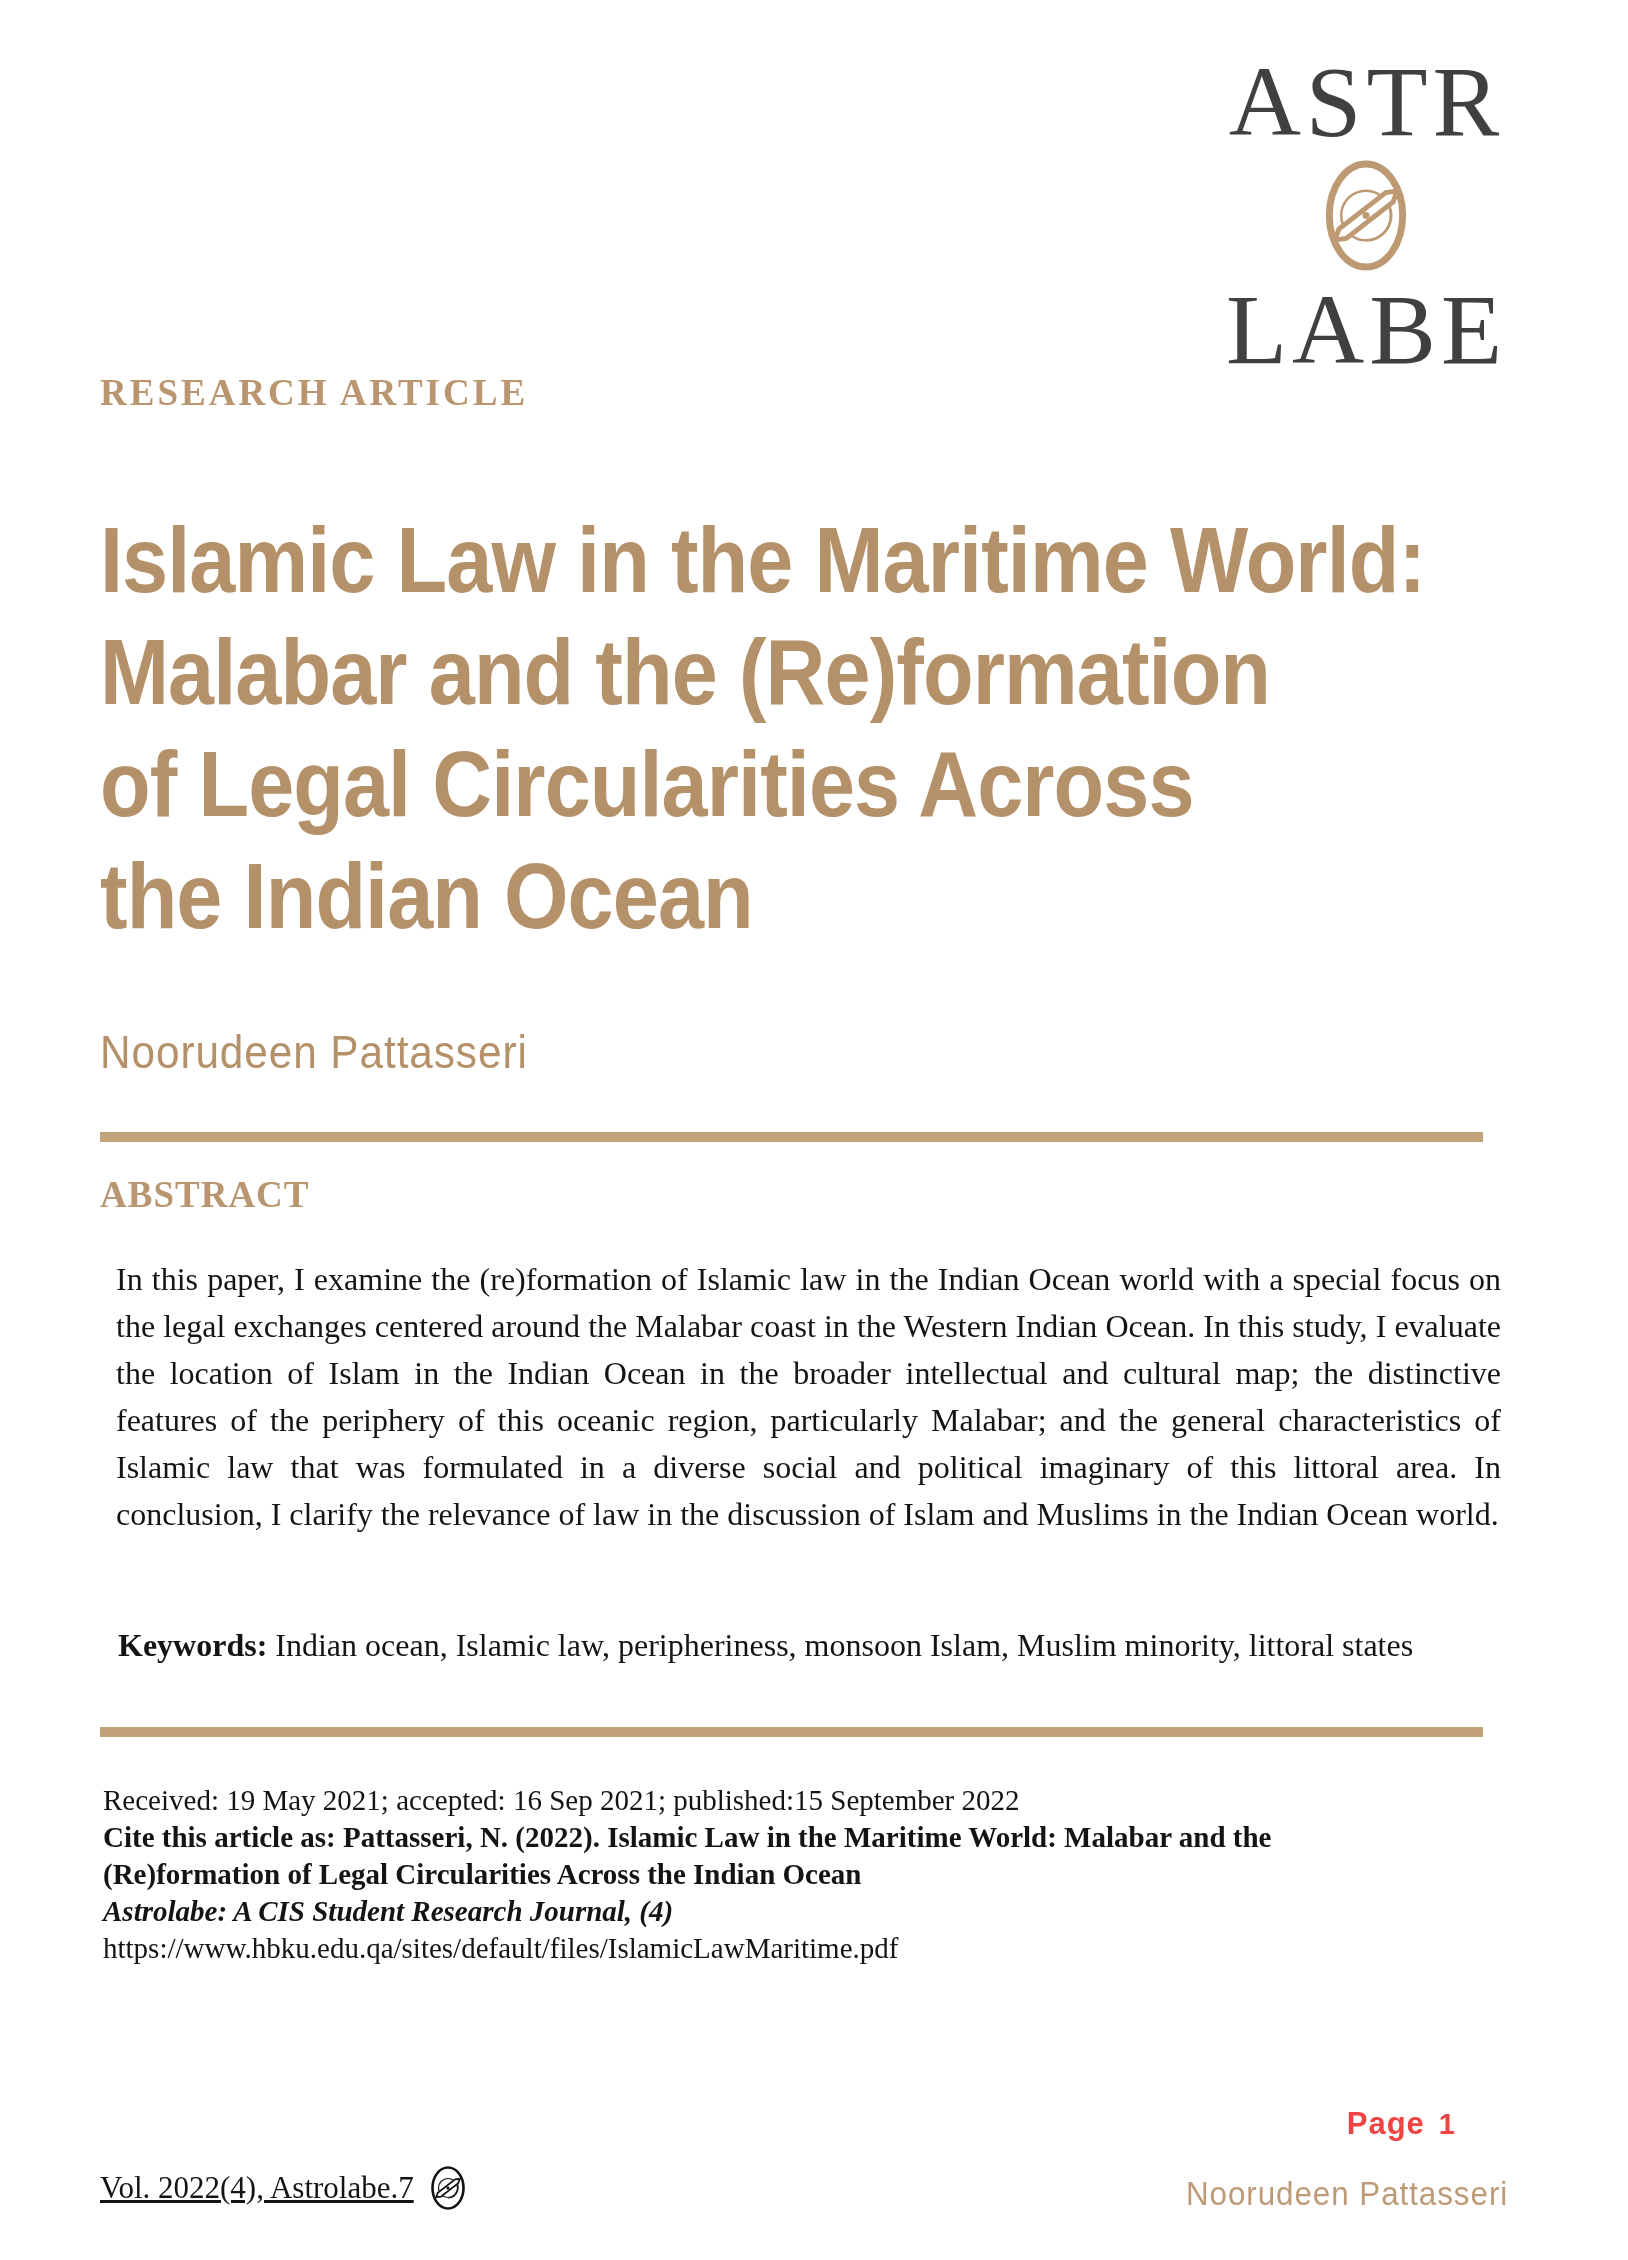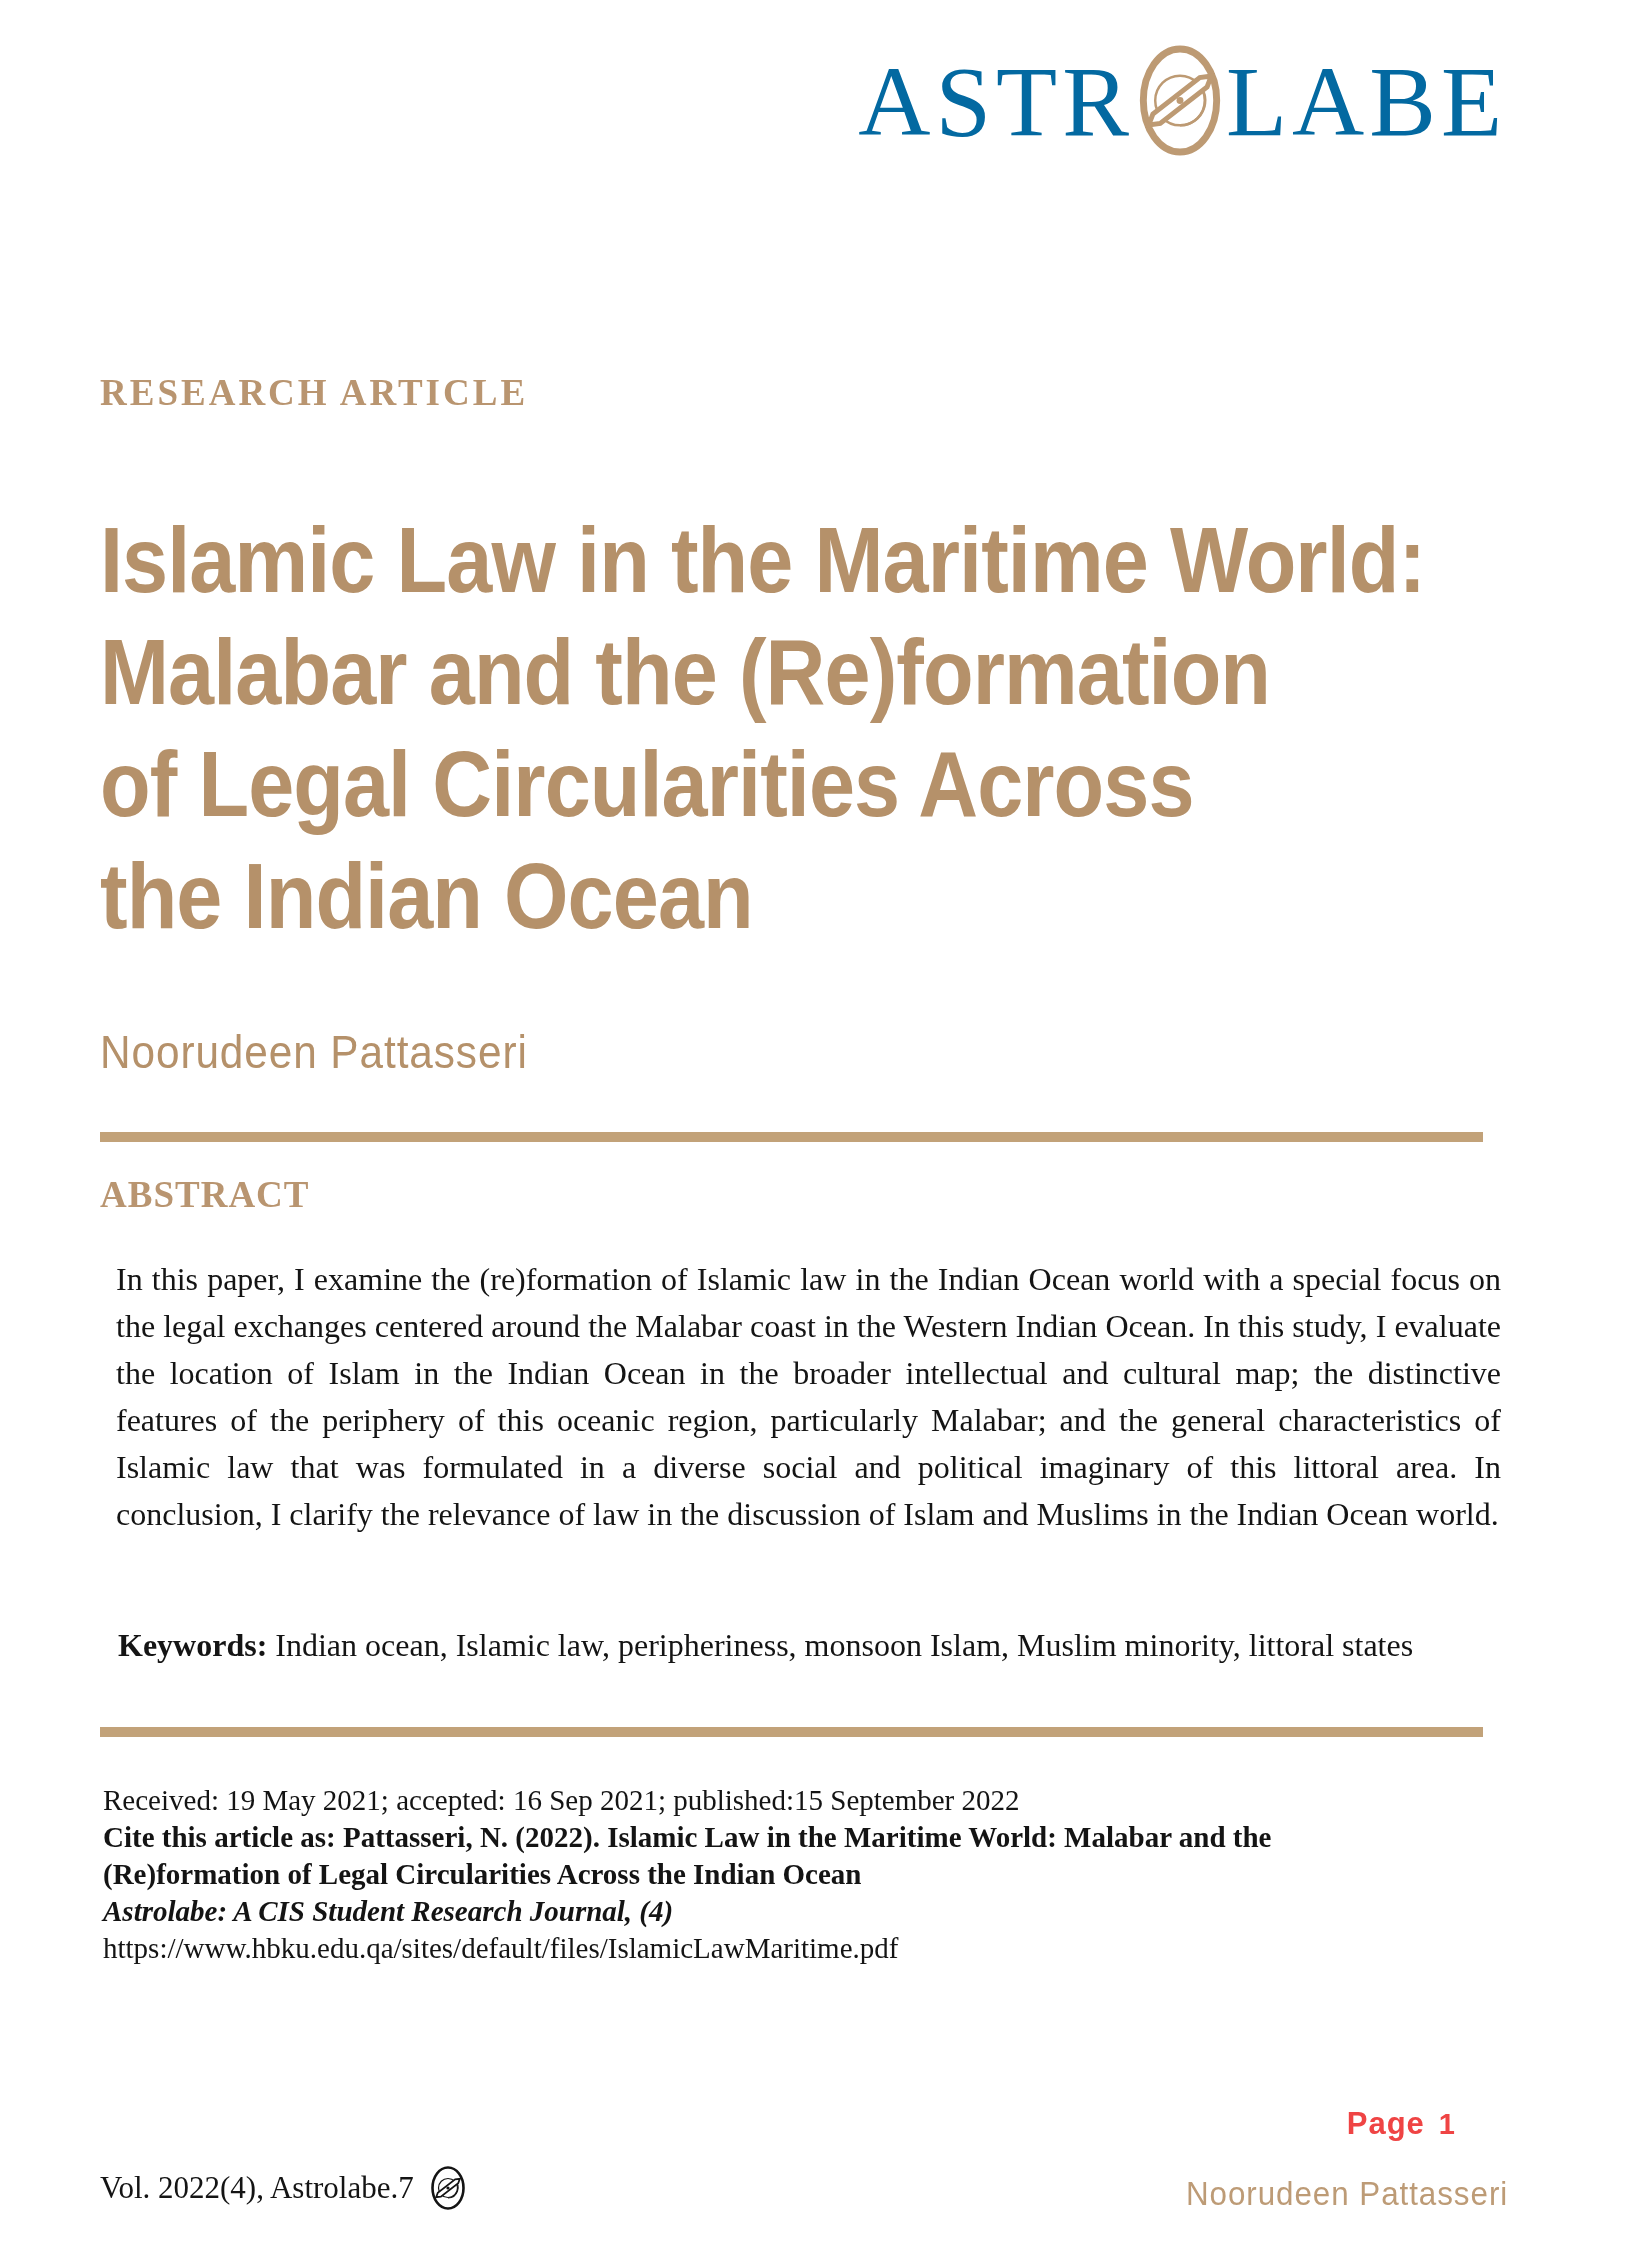--- a/index.html
+++ b/index.html
@@ -7,25 +7,26 @@
   body {
     position:relative;
     background:#ffffff;
     font-family:"Liberation Serif", serif;
     overflow:hidden;
   }
 
   
   .logo {
     position:absolute; top:44px; right:122px;
-    display:flex; align-items:flex-start; height:121px;
-    color:#0369a1;
+    display:flex; align-items:center; height:121px;
+    color:#404040;
     font-family:"Liberation Serif", serif;
     font-size:100px; font-weight:400; letter-spacing:5px;
     user-select:none;
+    flex-direction:column;
   }
   .logo .logo-o { width:84px; height:113px; margin:0 4px; flex:0 0 auto; }
 
   
   .kicker {
     position:absolute; left:100px; top:371px;
     font-family:"Liberation Serif", serif;
     font-size:37px; font-weight:700; letter-spacing:3px;
     color:#b99570;
   }
@@ -98,21 +99,21 @@
     font-size:31px; font-weight:700; letter-spacing:1px;
     color:#ef4444;
     display:flex; align-items:baseline;
   }
   .page-num .num { margin-left:14px; font-size:29px; }
 
   .footer-left {
     position:absolute; left:100px; top:2165px;
     display:flex; align-items:center;
     font-family:"Liberation Serif", serif;
-    font-size:31px; color:#141414;
+    font-size:31px; color:#141414;text-decoration:underline;
   }
   .footer-left .mini-astrolabe { width:36px; height:46px; margin-left:16px; flex:0 0 auto; }
 
   .footer-right {
     position:absolute; top:2175px; right:121px;
     font-family:"Liberation Sans", sans-serif;
     font-size:33px; font-weight:400; letter-spacing:1px;
     color:#bd9b76;
     transform:scaleX(0.95); transform-origin:right top;
     white-space:nowrap;

